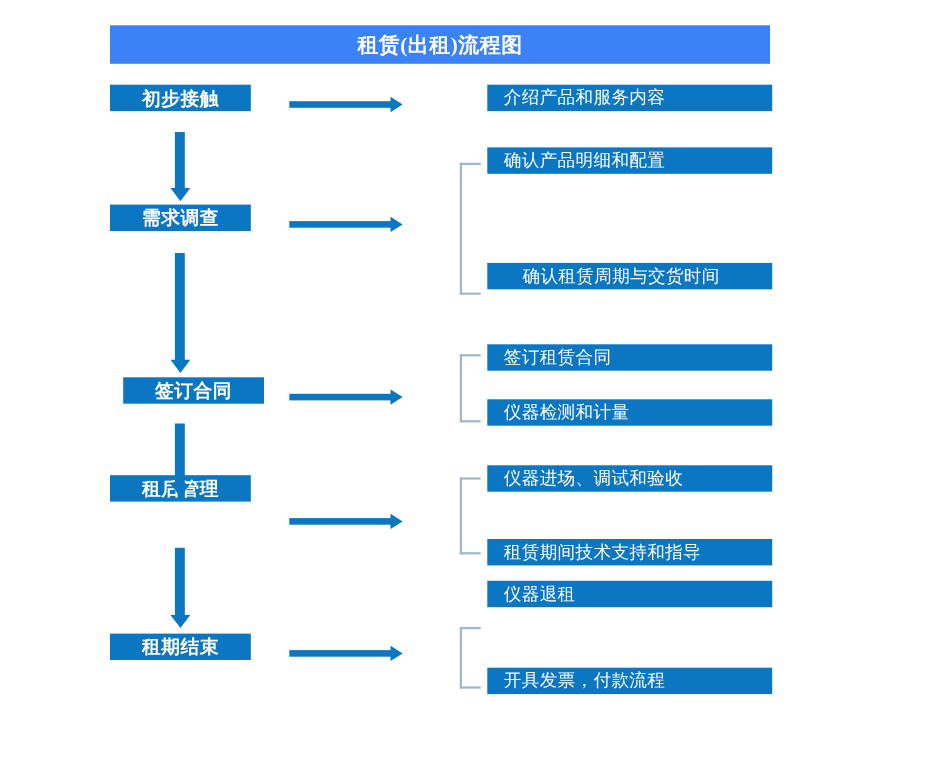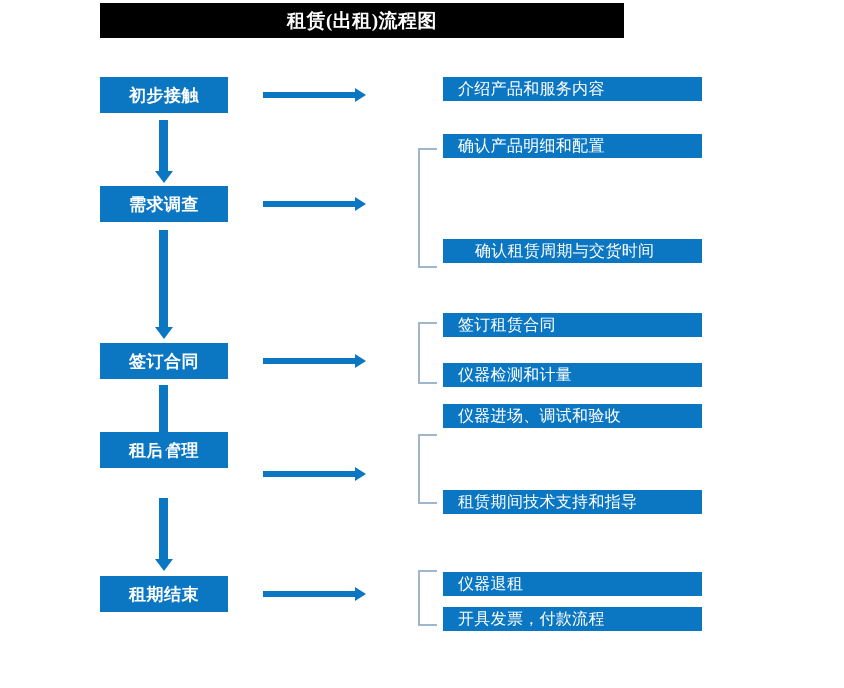--- a/index.html
+++ b/index.html
@@ -18,38 +18,38 @@
     position: relative;
     width: 844px;
     height: 688px;
     background: #ffffff;
   }
 
   
   .title-bar {
     position: absolute;
     left: 100px;
-    top: 3px;
-    width: 524px;
+    top: 23px;
+    width: 600px;
     height: 35px;
-    background: #000000;
+    background: #3b82f6;
     color: #ffffff;
     font-weight: bold;
     font-size: 19px;
     display: flex;
     align-items: center;
     justify-content: center;
     letter-spacing: 0.5px;
   }
 
   
   .stage-box {
     position: absolute;
     width: 128px;
-    height: 36px;
+    height: 24px;
     background: #0B76C2;
     color: #ffffff;
     font-weight: bold;
     font-size: 17px;
     display: flex;
     align-items: center;
     justify-content: center;
     letter-spacing: 0.5px;
   }
 
@@ -128,21 +128,21 @@
   <div class="title-bar">租赁(出租)流程图</div>
 
   <div class="stage-box" style="left:100px; top:77px;">
     <span>初步接触</span>
   </div>
 
   <div class="stage-box" style="left:100px; top:186px;">
     <span>需求调查</span>
   </div>
 
-  <div class="stage-box" style="left:100px; top:343px;">
+  <div class="stage-box" style="left:112px; top:343px;">
     <span>签订合同</span>
   </div>
 
   <div class="stage-box" style="left:100px; top:432px;">
     <span>租后管理</span>
   </div>
 
   <div class="stage-box" style="left:100px; top:576px;">
     <span>租期结束</span>
   </div>
@@ -177,29 +177,29 @@
   </div>
 
   <div class="detail-box" style="top:313px;">
     <span>签订租赁合同</span>
   </div>
 
   <div class="detail-box" style="top:363px;">
     <span>仪器检测和计量</span>
   </div>
 
-  <div class="detail-box" style="top:404px;">
+  <div class="detail-box" style="top:423px;">
     <span>仪器进场、调试和验收</span>
   </div>
 
   <div class="detail-box" style="top:490px;">
     <span>租赁期间技术支持和指导</span>
   </div>
 
-  <div class="detail-box" style="top:572px;">
+  <div class="detail-box" style="top:528px;">
     <span>仪器退租</span>
   </div>
 
   <div class="detail-box" style="top:607px;">
     <span>开具发票，付款流程</span>
   </div>
 
 </div>
 
 </body></html>

